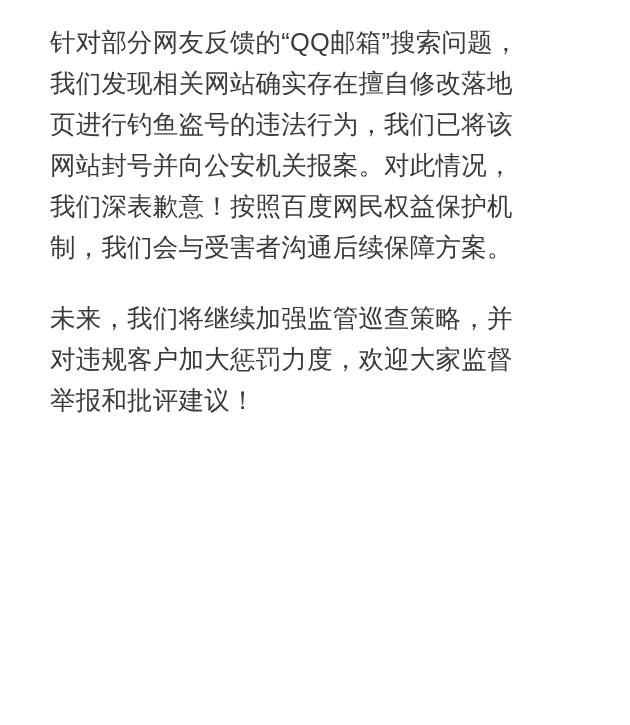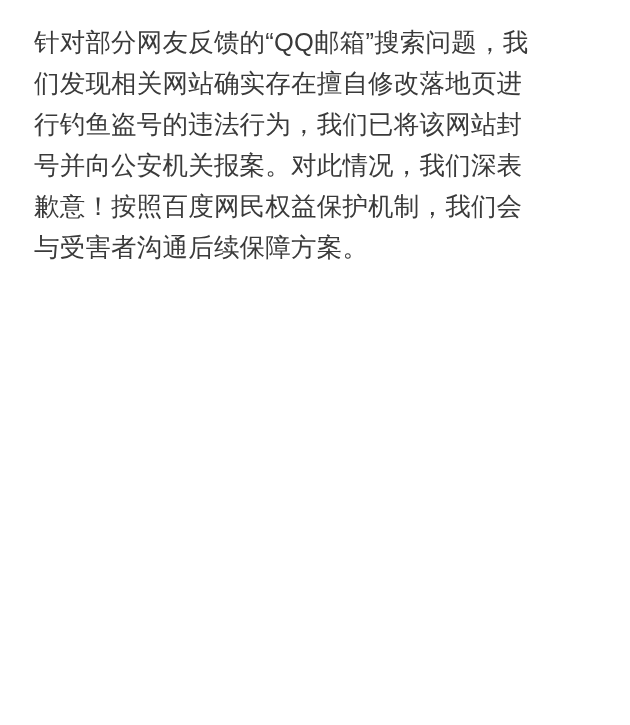--- a/index.html
+++ b/index.html
@@ -12,21 +12,21 @@
     background: #ffffff;
     font-family: "Liberation Sans", sans-serif;
     overflow: hidden;
   }
   #page {
     position: relative;
     width: 581px;
     height: 725px;
     background: #ffffff;
     box-sizing: border-box;
-    padding: 22px 44px 0 34px;
+    padding: 22px 44px 0 50px;
   }
   .article {
     display: block;
   }
   .para {
     font-family: "Liberation Sans", sans-serif;
     font-size: 25.5px;
     line-height: 41px;
     color: #3a3a3a;
     letter-spacing: 0.2px;
@@ -41,14 +41,15 @@
   .para-3 {
     margin-bottom: 0;
   }
 </style>
 </head>
 <body>
 
 <div id="page">
   <div class="article">
     <p class="para para-1">针对部分网友反馈的“QQ邮箱”搜索问题，我们发现相关网站确实存在擅自修改落地页进行钓鱼盗号的违法行为，我们已将该网站封号并向公安机关报案。对此情况，我们深表歉意！按照百度网民权益保护机制，我们会与受害者沟通后续保障方案。</p>
+    <p class="para para-3">未来，我们将继续加强监管巡查策略，并对违规客户加大惩罚力度，欢迎大家监督举报和批评建议！</p>
   </div>
 </div>
 
 </body></html>

